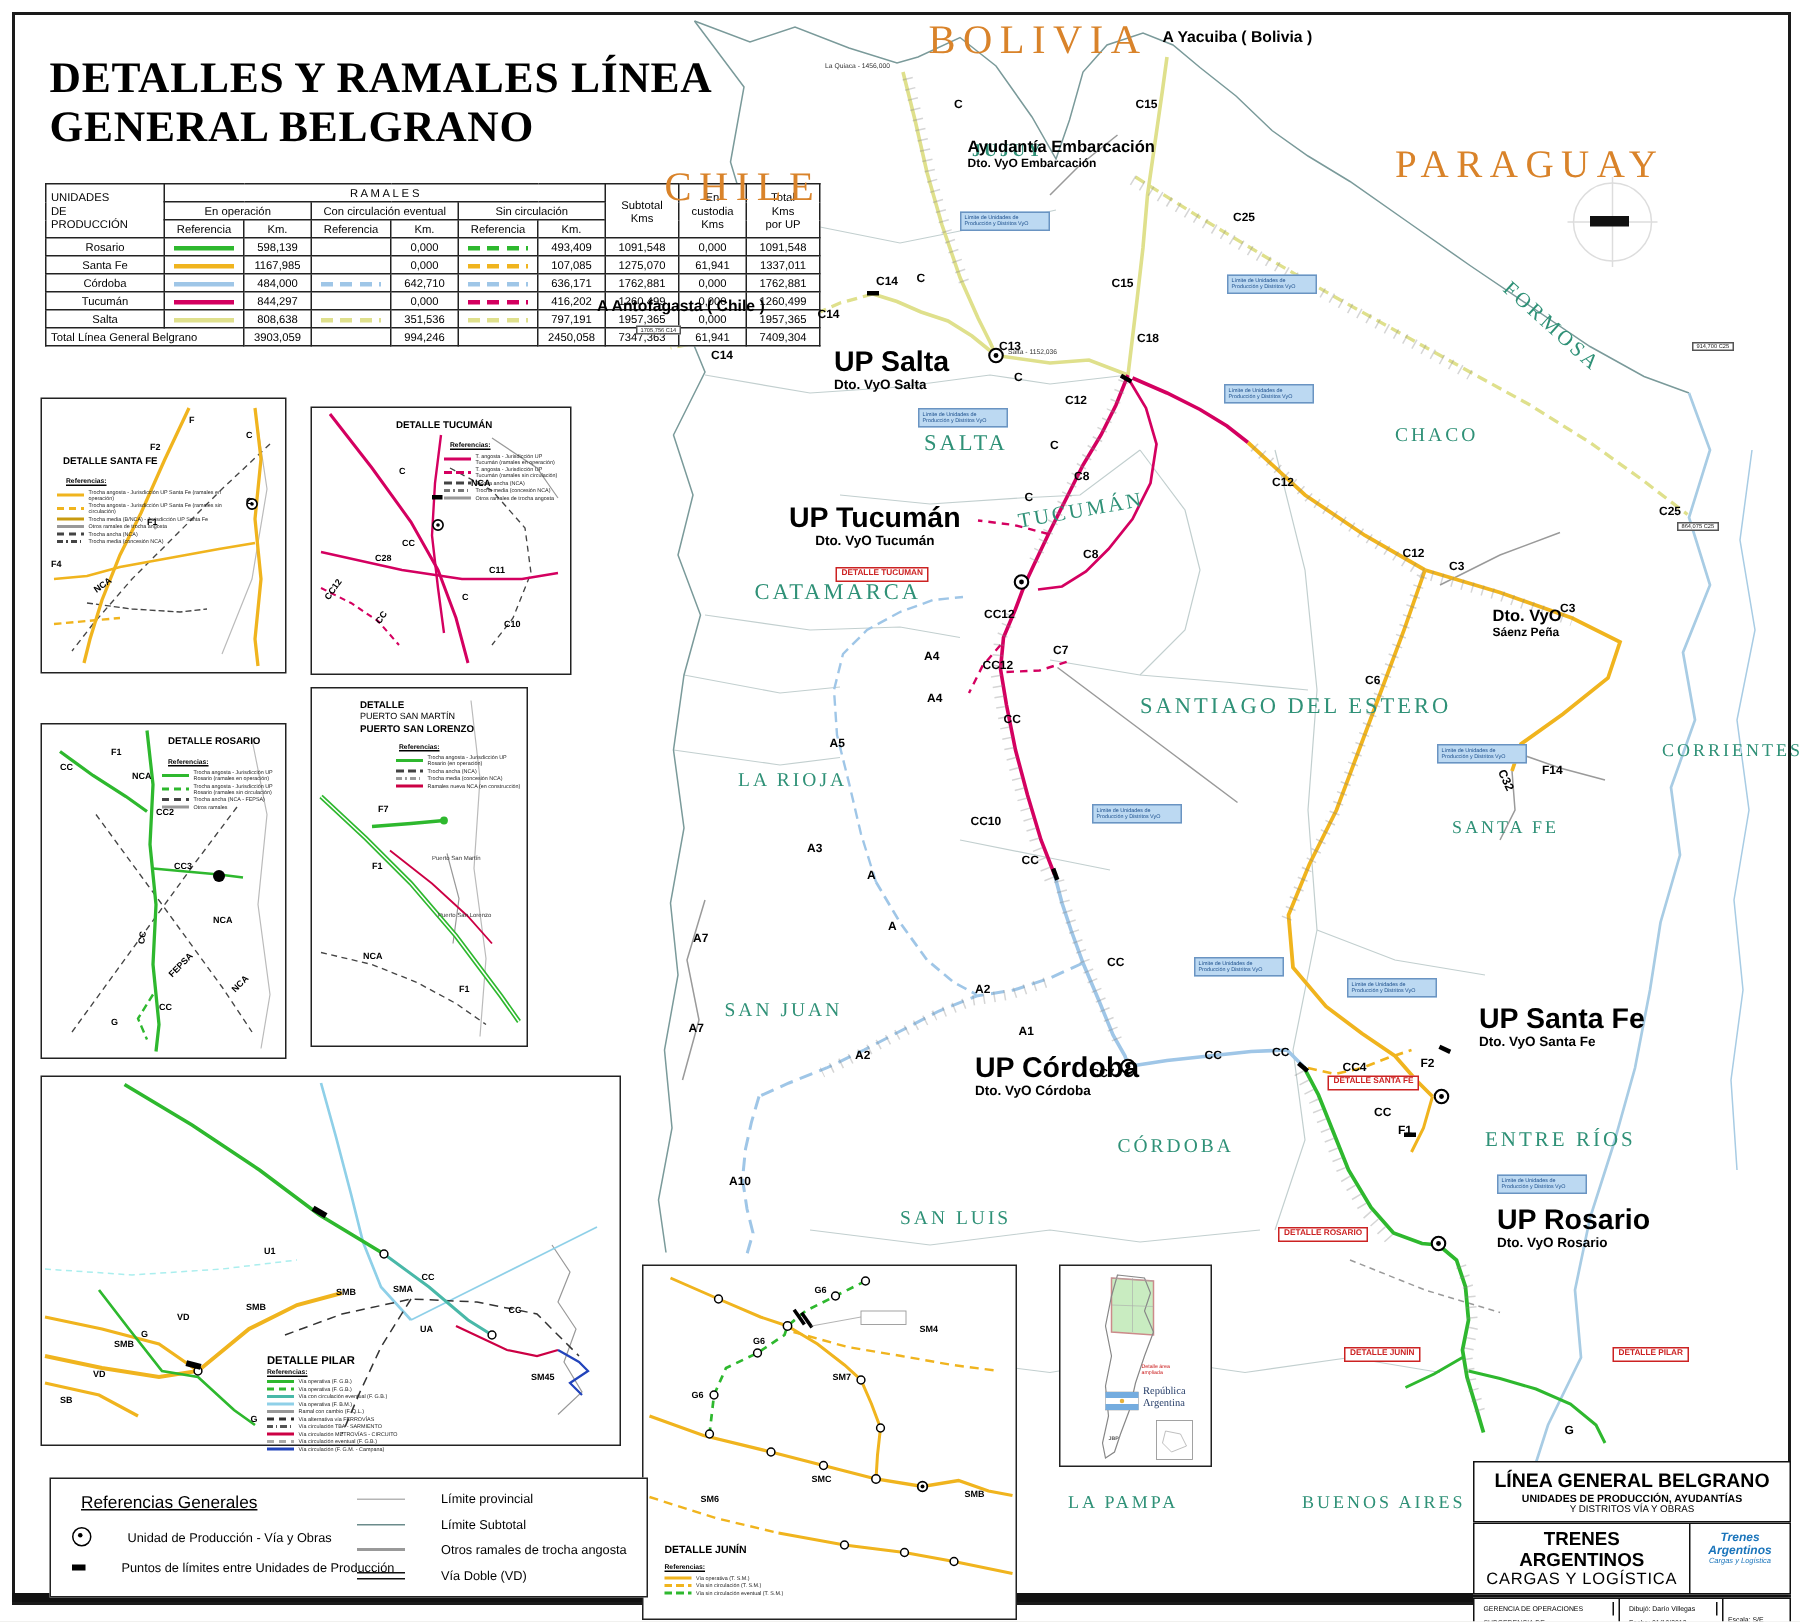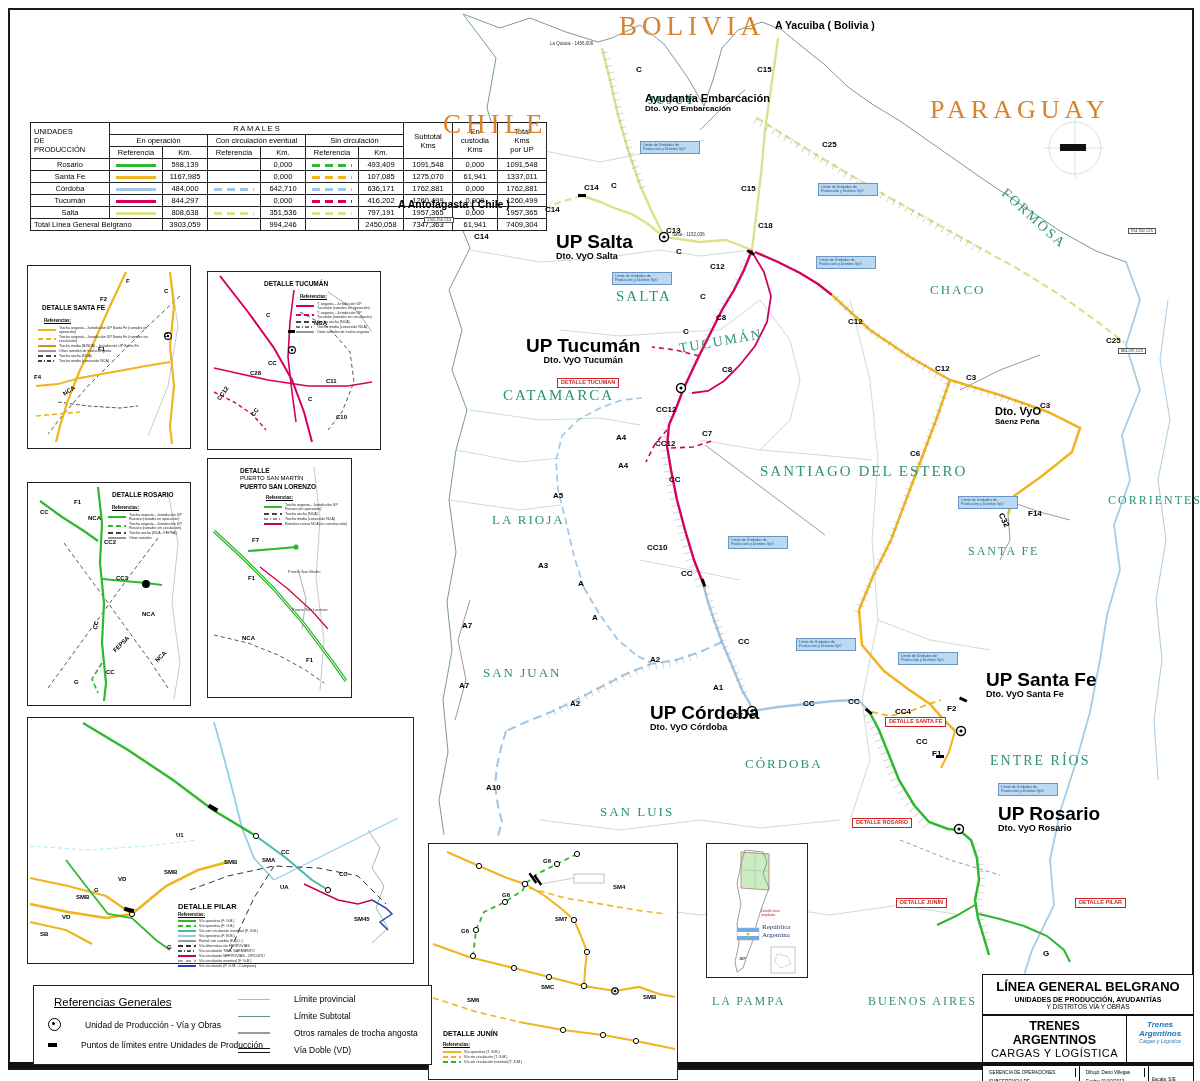--- a/index.html
+++ b/index.html
@@ -197,20 +197,22 @@
       <rect x="936" y="755" width="8" height="3"></rect>
       <rect x="959" y="698" width="8" height="3" transform="rotate(25 963 700)"></rect>
       <rect x="578" y="194" width="8" height="3"></rect>
     </g>
   </svg>
 
   <div class="frame"></div>
   <div class="botbar"></div>
 
   <div class="title-block">
+    <div>DETALLES Y RAMALES LÍNEA</div>
+    <div>GENERAL BELGRANO</div>
   </div>
 
   <table id="units-table">
       <thead>
         <tr>
           <th rowspan="3" style="width: 72px; text-align: left;">UNIDADES
 DE
 PRODUCCIÓN</th>
           <th colspan="6">R A M A L E S</th>
           <th rowspan="3" style="width:42px">Subtotal
@@ -393,21 +395,21 @@
       <div class="lbl branch" style="position: absolute; left: 1028px; top: 510px;">F14</div>
       <div class="lbl branch" style="position: absolute; left: 647px; top: 544px;">CC10</div>
       <div class="lbl branch" style="position: absolute; left: 538px; top: 562px;">A3</div>
       <div class="lbl branch" style="position: absolute; left: 681px; top: 570px;">CC</div>
       <div class="lbl branch" style="position: absolute; left: 578px; top: 580px;">A</div>
       <div class="lbl branch" style="position: absolute; left: 592px; top: 614px;">A</div>
       <div class="lbl branch" style="position: absolute; left: 462px; top: 622px;">A7</div>
       <div class="lbl branch" style="position: absolute; left: 738px; top: 638px;">CC</div>
       <div class="lbl branch" style="position: absolute; left: 650px; top: 656px;">A2</div>
       <div class="lbl branch" style="position: absolute; left: 459px; top: 682px;">A7</div>
-      <div class="lbl branch" style="position: absolute; left: 713px; top: 684px;">A1</div>
+      <div class="lbl branch" style="position: absolute; left: 679px; top: 684px;">A1</div>
       <div class="lbl branch" style="position: absolute; left: 570px; top: 700px;">A2</div>
       <div class="lbl branch" style="position: absolute; left: 803px; top: 700px;">CC</div>
       <div class="lbl branch" style="position: absolute; left: 848px; top: 698px;">CC</div>
       <div class="lbl branch" style="position: absolute; left: 727px; top: 712px;">CC7</div>
       <div class="lbl branch" style="position: absolute; left: 895px; top: 708px;">CC4</div>
       <div class="lbl branch" style="position: absolute; left: 947px; top: 705px;">F2</div>
       <div class="lbl branch" style="position: absolute; left: 916px; top: 738px;">CC</div>
       <div class="lbl branch" style="position: absolute; left: 932px; top: 750px;">F1</div>
       <div class="lbl branch" style="position: absolute; left: 486px; top: 784px;">A10</div>
       <div class="lbl branch" style="position: absolute; left: 1004px; top: 512px; transform: rotate(65deg); transform-origin: left top;">C32</div>

